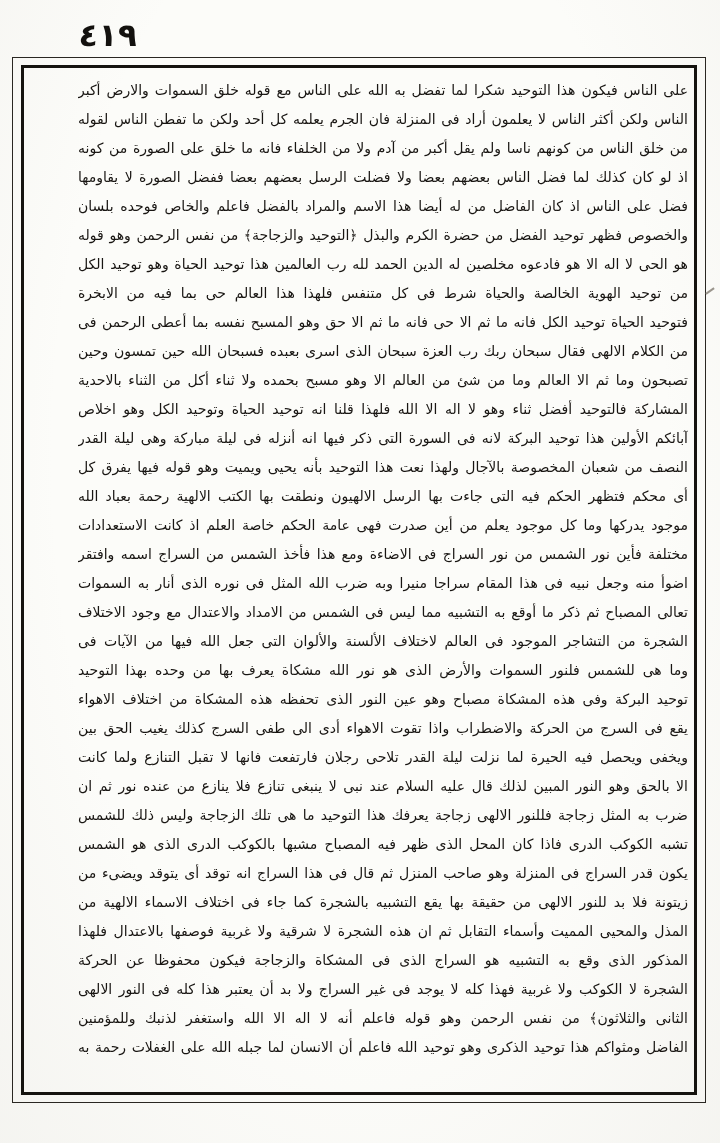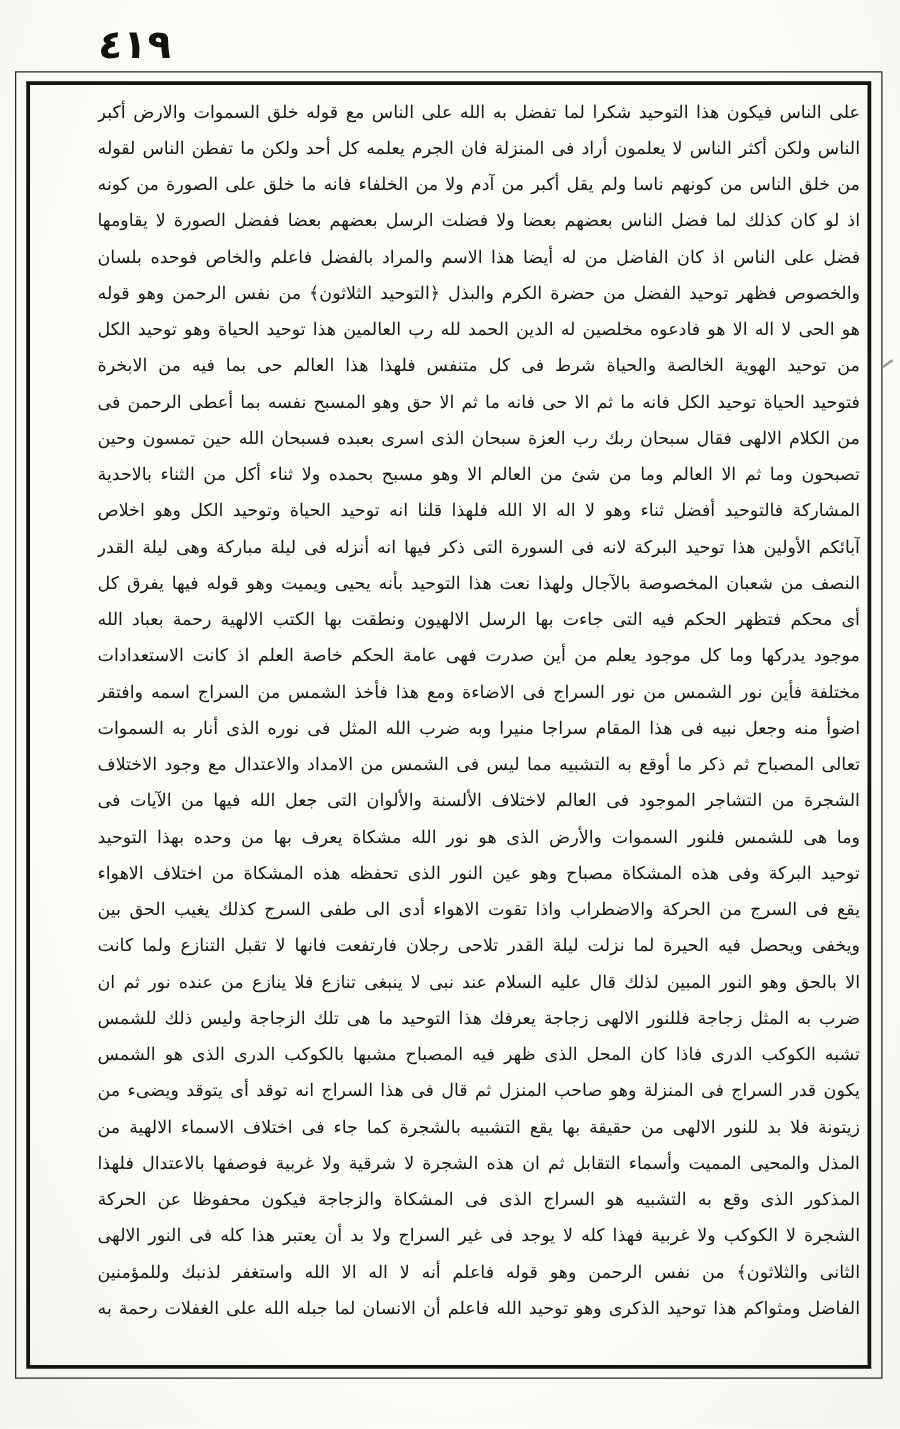--- a/index.html
+++ b/index.html
@@ -90,21 +90,21 @@
   <div class="frame-outer"></div>
   <div class="frame-inner"></div>
   <div class="margin-mark"></div>
 
   <div class="text-block">
       <div class="line">على الناس فيكون هذا التوحيد شكرا لما تفضل به الله على الناس مع قوله خلق السموات والارض أكبر من خلق</div>
       <div class="line">الناس ولكن أكثر الناس لا يعلمون أراد فى المنزلة فان الجرم يعلمه كل أحد ولكن ما تفطن الناس لقوله تعالى أكبر</div>
       <div class="line">من خلق الناس من كونهم ناسا ولم يقل أكبر من آدم ولا من الخلفاء فانه ما خلق على الصورة من كونه من الناس</div>
       <div class="line">اذ لو كان كذلك لما فضل الناس بعضهم بعضا ولا فضلت الرسل بعضهم بعضا ففضل الصورة لا يقاومها فضل فقوله لذو</div>
       <div class="line">فضل على الناس اذ كان الفاضل من له أيضا هذا الاسم والمراد بالفضل فاعلم والخاص فوحده بلسان العموم</div>
-      <div class="line">والخصوص فظهر توحيد الفضل من حضرة الكرم والبذل ﴿التوحيد الثلاثون﴾ من نفس الرحمن وهو قوله</div>
+      <div class="line">والخصوص فظهر توحيد الفضل من حضرة الكرم والبذل ﴿التوحيد والزجاجة﴾ من نفس الرحمن وهو قوله</div>
       <div class="line">هو الحى لا اله الا هو فادعوه مخلصين له الدين الحمد لله رب العالمين هذا توحيد الحياة وهو توحيد الكل وهو</div>
       <div class="line">من توحيد الهوية الخالصة والحياة شرط فى كل متنفس فلهذا هذا العالم حى بما فيه من الابخرة الصاعدة منه</div>
       <div class="line">فتوحيد الحياة توحيد الكل فانه ما ثم الا حى فانه ما ثم الا حق وهو المسبح نفسه بما أعطى الرحمن فى نفسه</div>
       <div class="line">من الكلام الالهى فقال سبحان ربك رب العزة سبحان الذى اسرى بعبده فسبحان الله حين تمسون وحين</div>
       <div class="line">تصبحون وما ثم الا العالم وما من شئ من العالم الا وهو مسبح بحمده ولا ثناء أكل من الثناء بالاحدية فان فيها عدم</div>
       <div class="line">المشاركة فالتوحيد أفضل ثناء وهو لا اله الا الله فلهذا قلنا انه توحيد الحياة وتوحيد الكل وهو اخلاص التوحيد لله</div>
       <div class="line">آبائكم الأولين هذا توحيد البركة لانه فى السورة التى ذكر فيها انه أنزله فى ليلة مباركة وهى ليلة القدر الموافقة ليلة</div>
       <div class="line">النصف من شعبان المخصوصة بالآجال ولهذا نعت هذا التوحيد بأنه يحيى ويميت وهو قوله فيها يفرق كل أمر حكيم</div>
       <div class="line">أى محكم فتظهر الحكم فيه التى جاءت بها الرسل الالهيون ونطقت بها الكتب الالهية رحمة بعباد الله عامة وخاصة فكل</div>
       <div class="line">موجود يدركها وما كل موجود يعلم من أين صدرت فهى عامة الحكم خاصة العلم اذ كانت الاستعدادات من القوابل</div>

